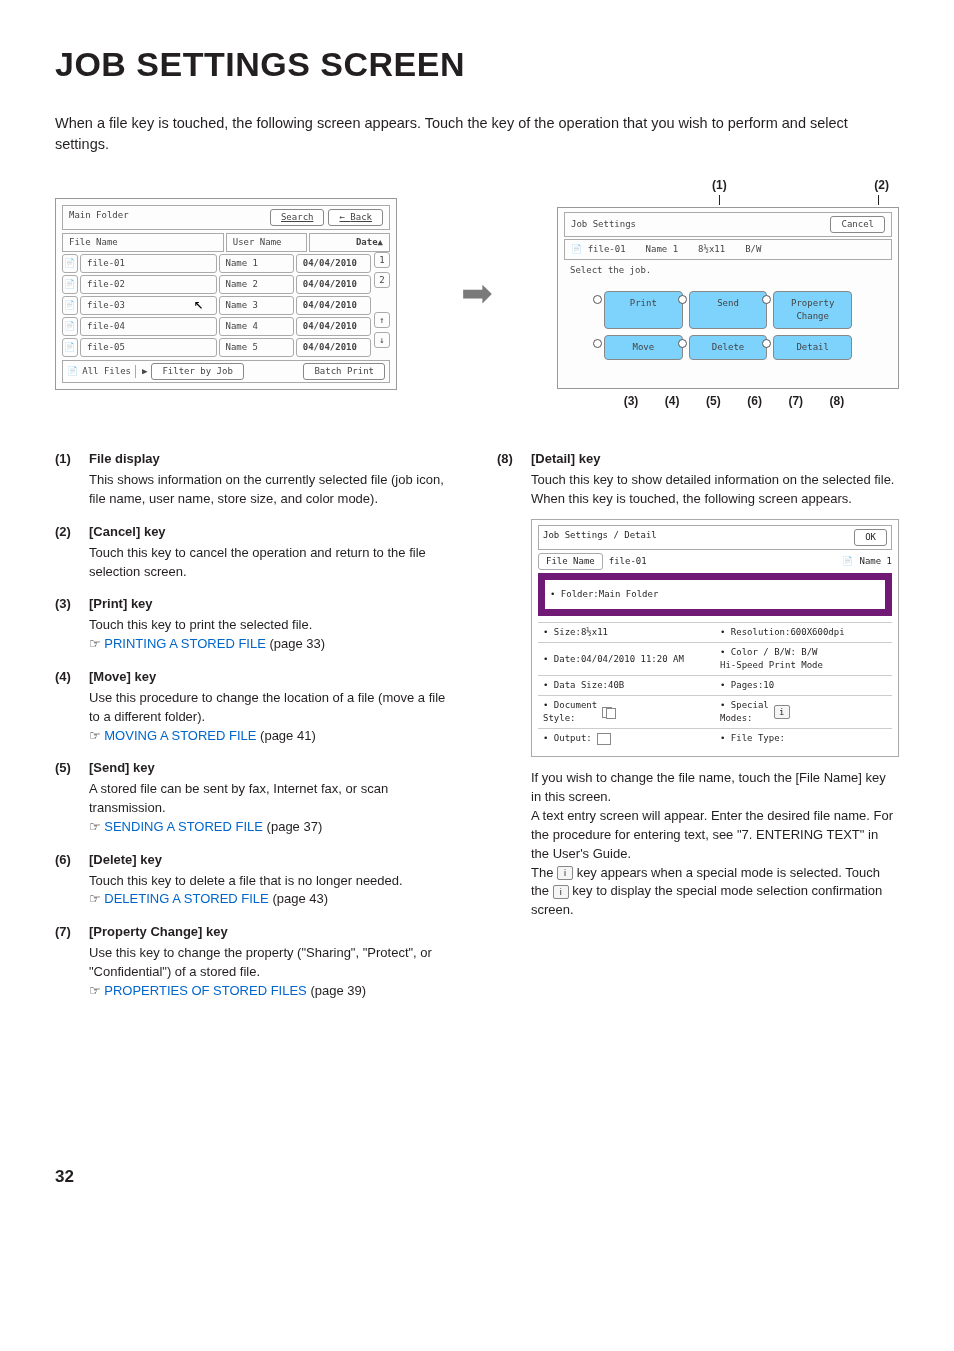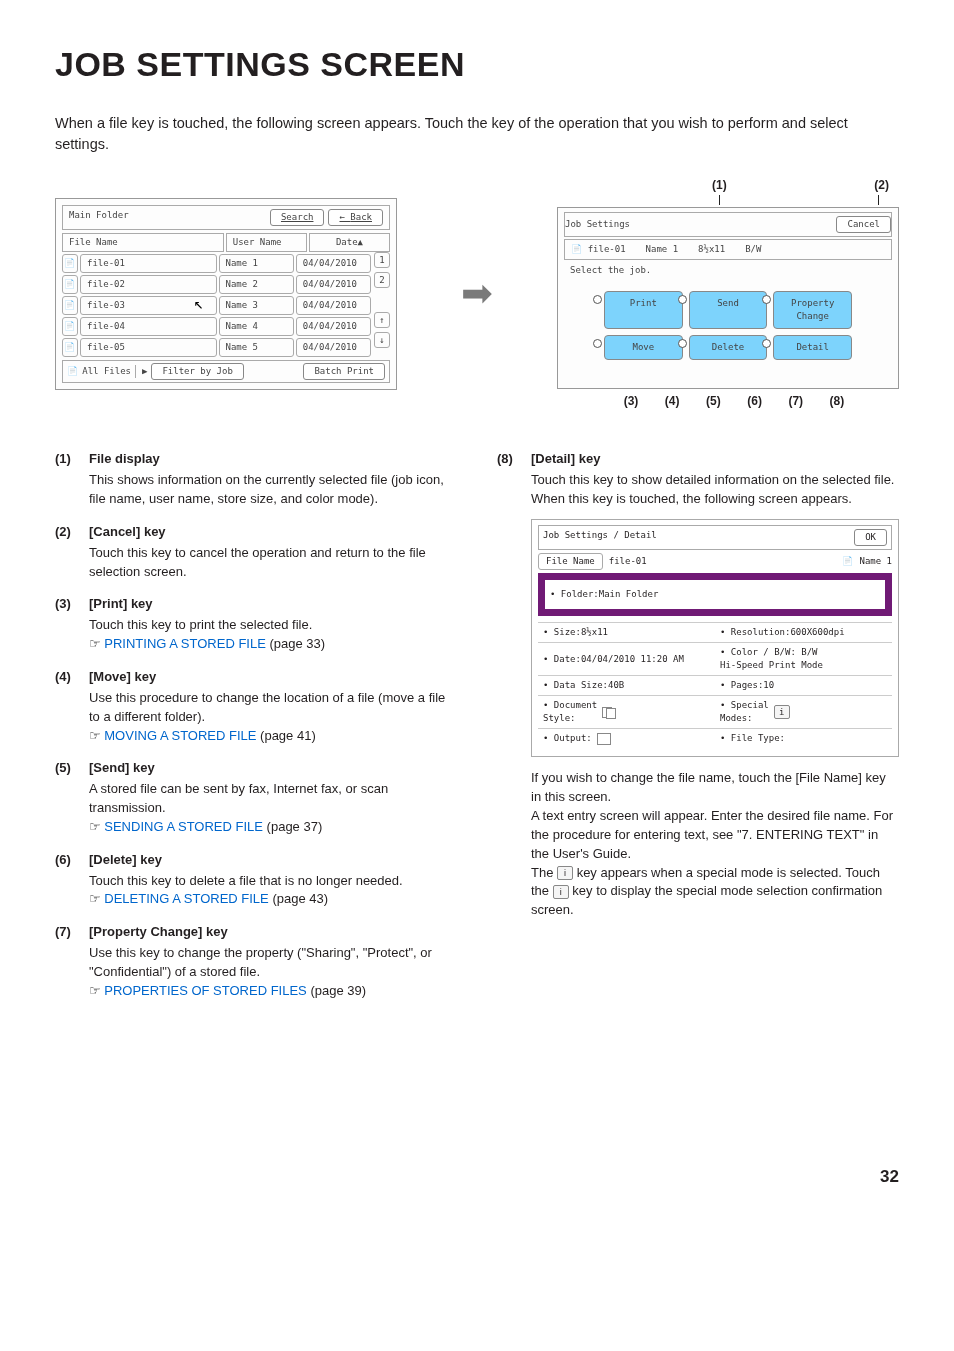--- a/index.html
+++ b/index.html
@@ -73,35 +73,35 @@
     display: flex;
     margin-top: 3px;
     gap: 2px;
   }
   .fl-header-row > div {
     border: 1px solid #aaa;
     padding: 2px 6px;
   }
   .fl-col-name { flex: 2.2; }
   .fl-col-user { flex: 1; }
-  .fl-col-date { flex: 1; display:flex; justify-content:center; align-items:center;}
+  .fl-col-date { flex: 1; display:flex; justify-content:flex-end; align-items:center;font-weight:bold;}
   .fl-row {
     display: flex;
     gap: 2px;
     margin-top: 2px;
   }
   .fl-cell {
     border: 1px solid #aaa;
     border-radius: 3px;
     padding: 2px 6px;
   }
   .fl-cell.icon { flex: 0 0 14px; text-align:center; padding:2px 0;}
   .fl-cell.name { flex: 2; }
   .fl-cell.user { flex: 1; }
-  .fl-cell.date { flex: 1; }
+  .fl-cell.date { flex: 1; font-weight: bold; }
   .fl-pager {
     display: flex;
     flex-direction: column;
     gap: 4px;
     margin-left: 3px;
   }
   .fl-pager div {
     border: 1px solid #aaa;
     border-radius: 3px;
     width: 14px;
@@ -134,21 +134,21 @@
   }
   
   .fig-right {
     width: 340px;
     position: relative;
   }
   .fr-header {
     display:flex;
     justify-content:space-between;
     border:1px solid #aaa;
-    padding:3px 0;
+    padding:3px 6px;
     align-items:center;
   }
   .fr-fileline {
     border:1px solid #aaa;
     padding:3px 6px;
     display:flex;
     gap:20px;
     margin-top:2px;
   }
   .fr-select {
@@ -252,21 +252,21 @@
     grid-template-columns:1fr 1fr;
   }
   .dp-cell {
     padding:3px 5px;
     border-top:1px solid #ccc;
     display:flex;
     align-items:center;
     gap:5px;
   }
   .pagenum {
-    text-align:right;
+    text-align:left;
     font-size:17px;
     font-weight:bold;
     margin-top:150px;
   }
   .infoicon {
     display:inline-block;
     border:1px solid #888;
     border-radius:2px;
     width:14px;
     height:12px;

